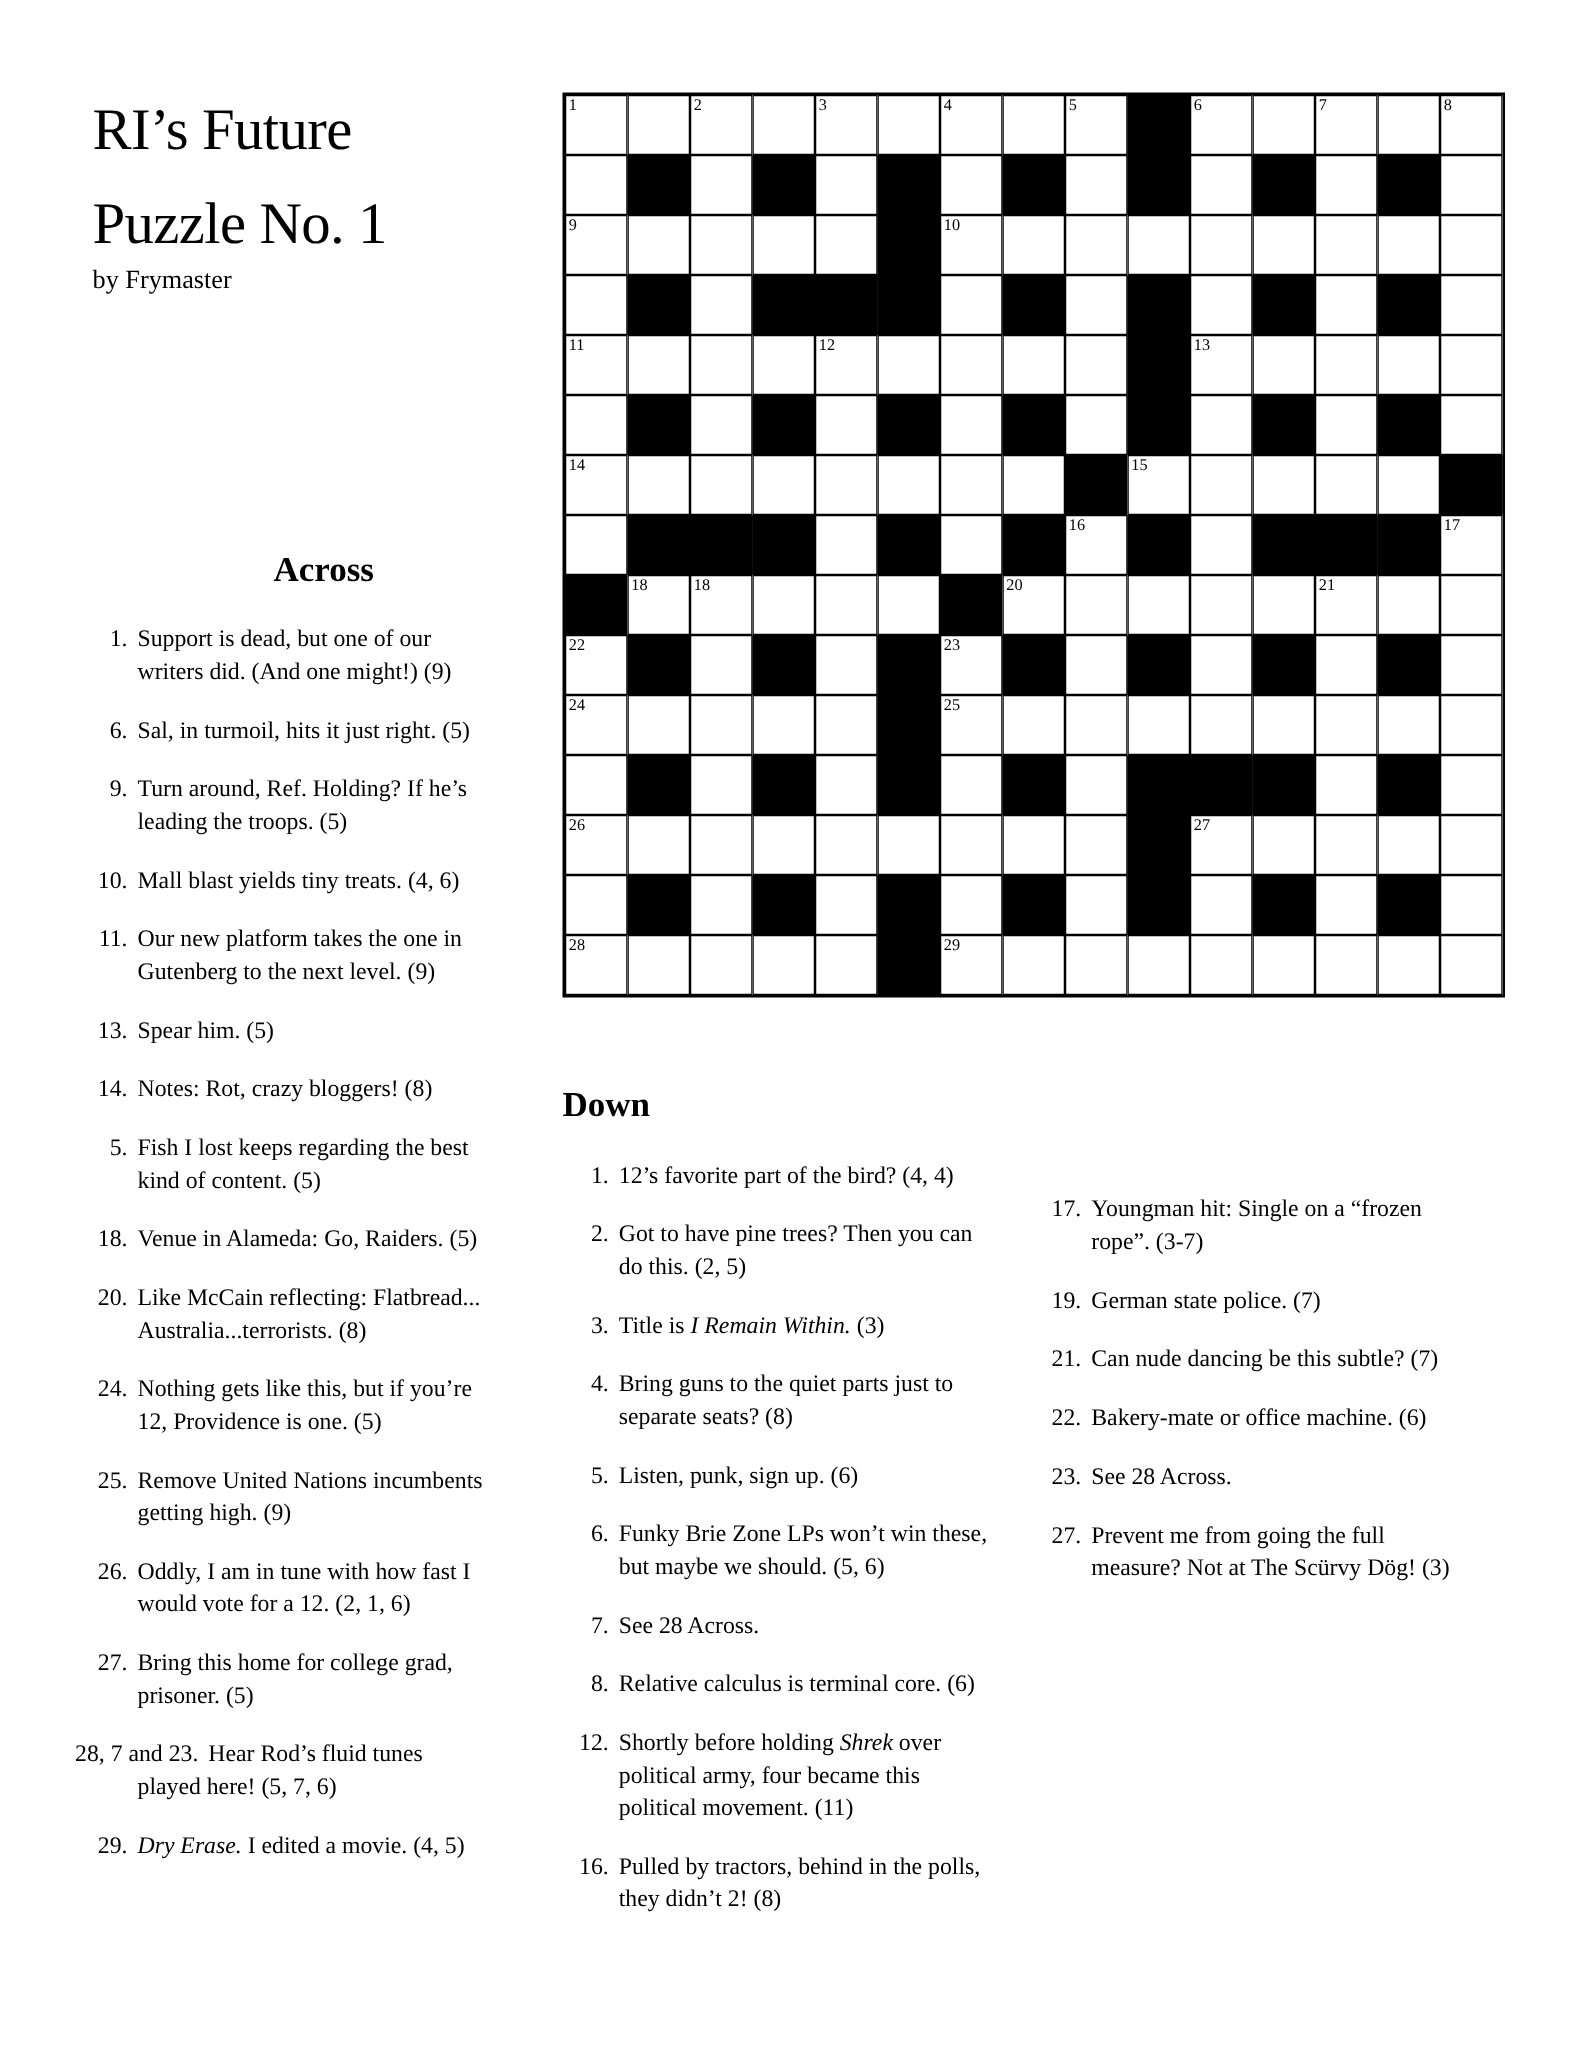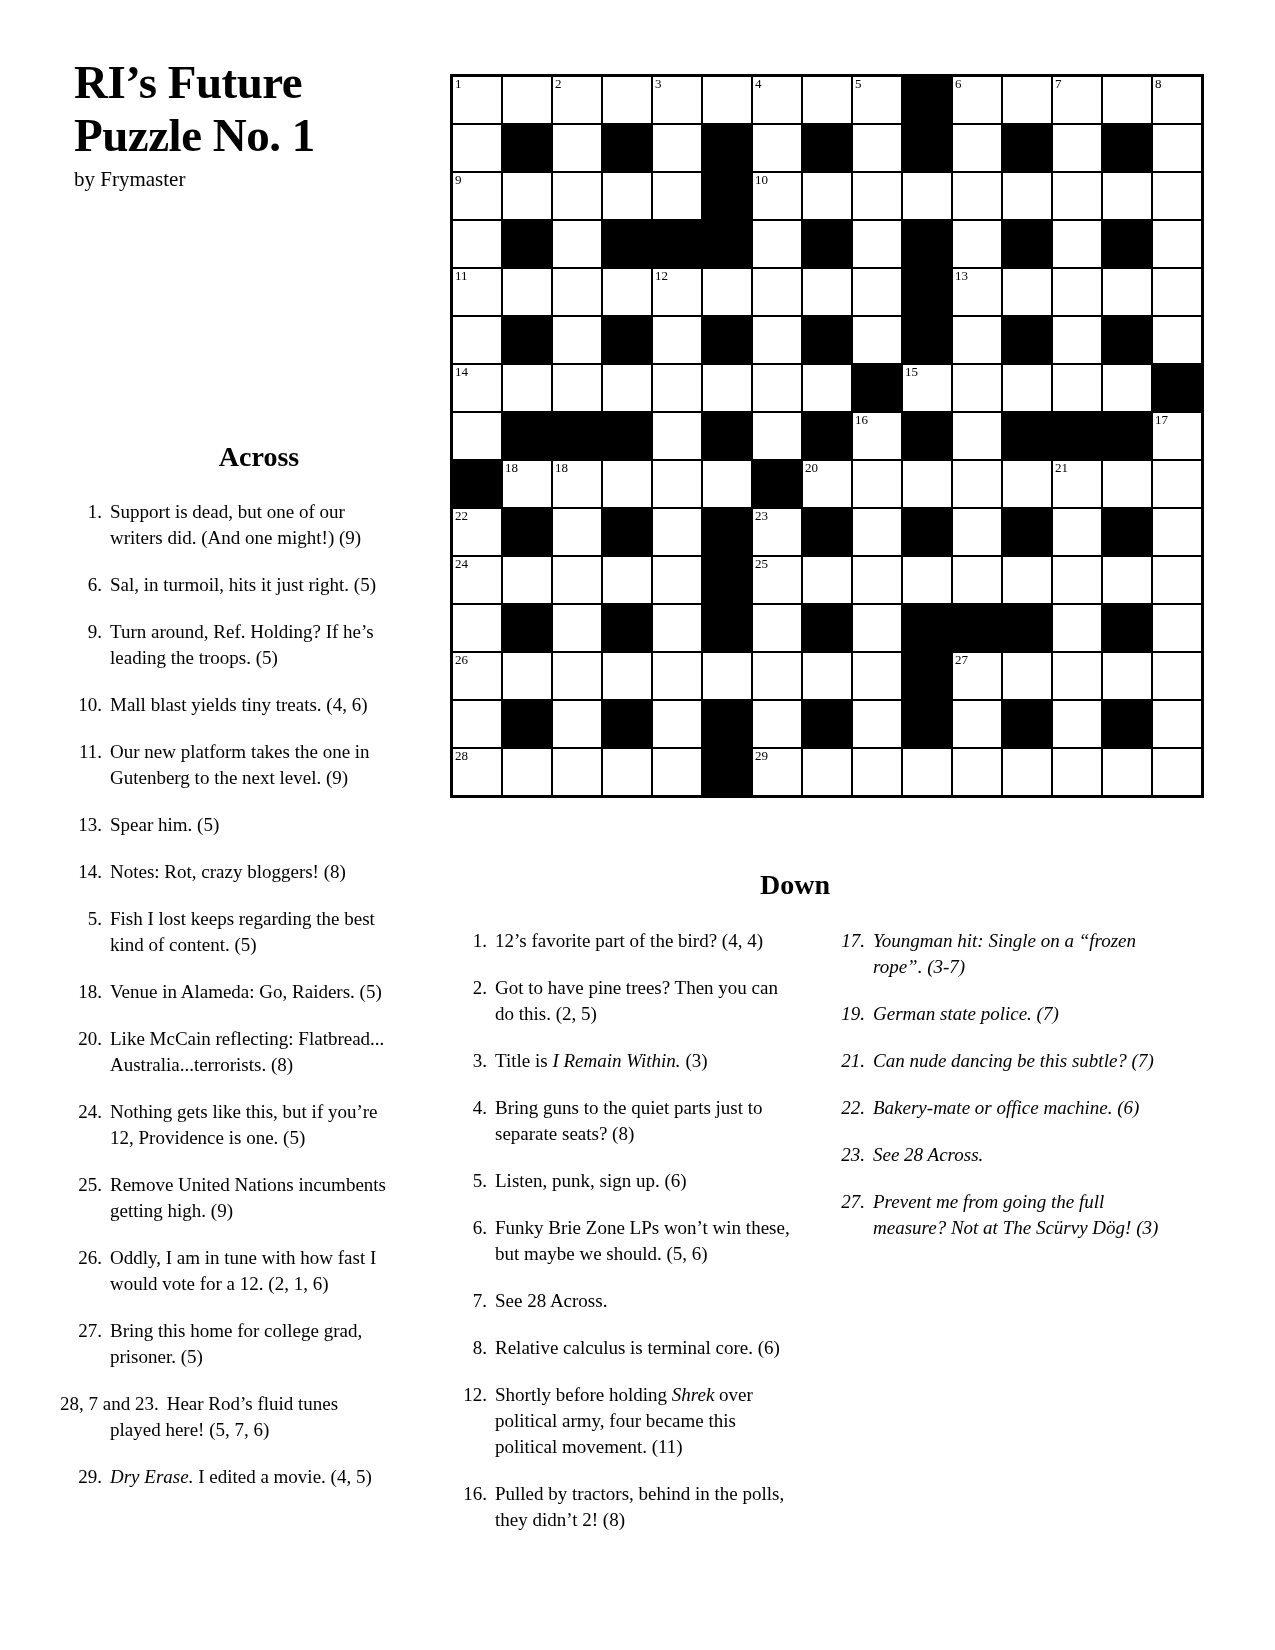--- a/index.html
+++ b/index.html
@@ -1,46 +1,46 @@
 <!DOCTYPE html>
 <html><head>
 <meta charset="utf-8">
 <style>
   html,body{margin:0;padding:0;}
   body{
     width:1275px;height:1650px;background:#ffffff;color:#000000;
     font-family:"Liberation Serif",serif;position:relative;overflow:hidden;
   }
   .title-block{position:absolute;left:74px;top:56px;}
-  .title-line{font-weight:bold;font-size:47px;line-height:53px;letter-spacing:-0.5px;}
+  .title-line{font-weight:normal;font-size:47px;line-height:53px;letter-spacing:-0.5px;margin-top:22px;}
   .byline{font-size:21px;line-height:26px;margin-top:4px;}
   .grid{
     position:absolute;left:450px;top:74px;width:750px;height:720px;
     display:grid;grid-template-columns:repeat(15,1fr);grid-template-rows:repeat(15,1fr);
     border:2px solid #000;background:#fff;
   }
   .cell{border:1px solid #000;position:relative;background:#ffffff;box-sizing:border-box;}
   .cell.black{background:#000000;}
   .cellnum{
     position:absolute;top:0;left:2px;font-size:13px;line-height:14px;
     font-family:"Liberation Serif",serif;
   }
   .section-heading{font-weight:bold;font-size:28px;line-height:34px;}
   #across{position:absolute;left:60px;top:440px;width:370px;}
   #across .section-heading{text-align:center;padding-left:28px;margin-bottom:25px;}
   .clue{
     font-size:19px;line-height:26px;margin-bottom:21px;
     padding-left:50px;text-indent:-50px;white-space:nowrap;
   }
   .cnum{display:inline-block;min-width:42px;text-align:right;margin-right:8px;text-indent:0;}
-  #down-heading{position:absolute;left:450px;top:868px;width:380px;text-align:right;}
+  #down-heading{position:absolute;left:450px;top:868px;width:380px;text-align:left;}
   #down1{position:absolute;left:420px;top:928px;width:400px;}
   #down1 .clue{padding-left:75px;text-indent:-75px;}
   #down1 .cnum{min-width:67px;}
-  #down2{position:absolute;left:803px;top:928px;width:380px;font-style:italic;}
+  #down2{position:absolute;left:803px;top:955px;width:380px;}
   #down2 .clue{padding-left:70px;text-indent:-70px;}
   #down2 .cnum{min-width:62px;}
   em{font-style:italic;}
 </style>
 </head>
 <body>
 
 <div class="title-block">
   <div class="title-line">RI’s Future</div>
   <div class="title-line">Puzzle No. 1</div>

